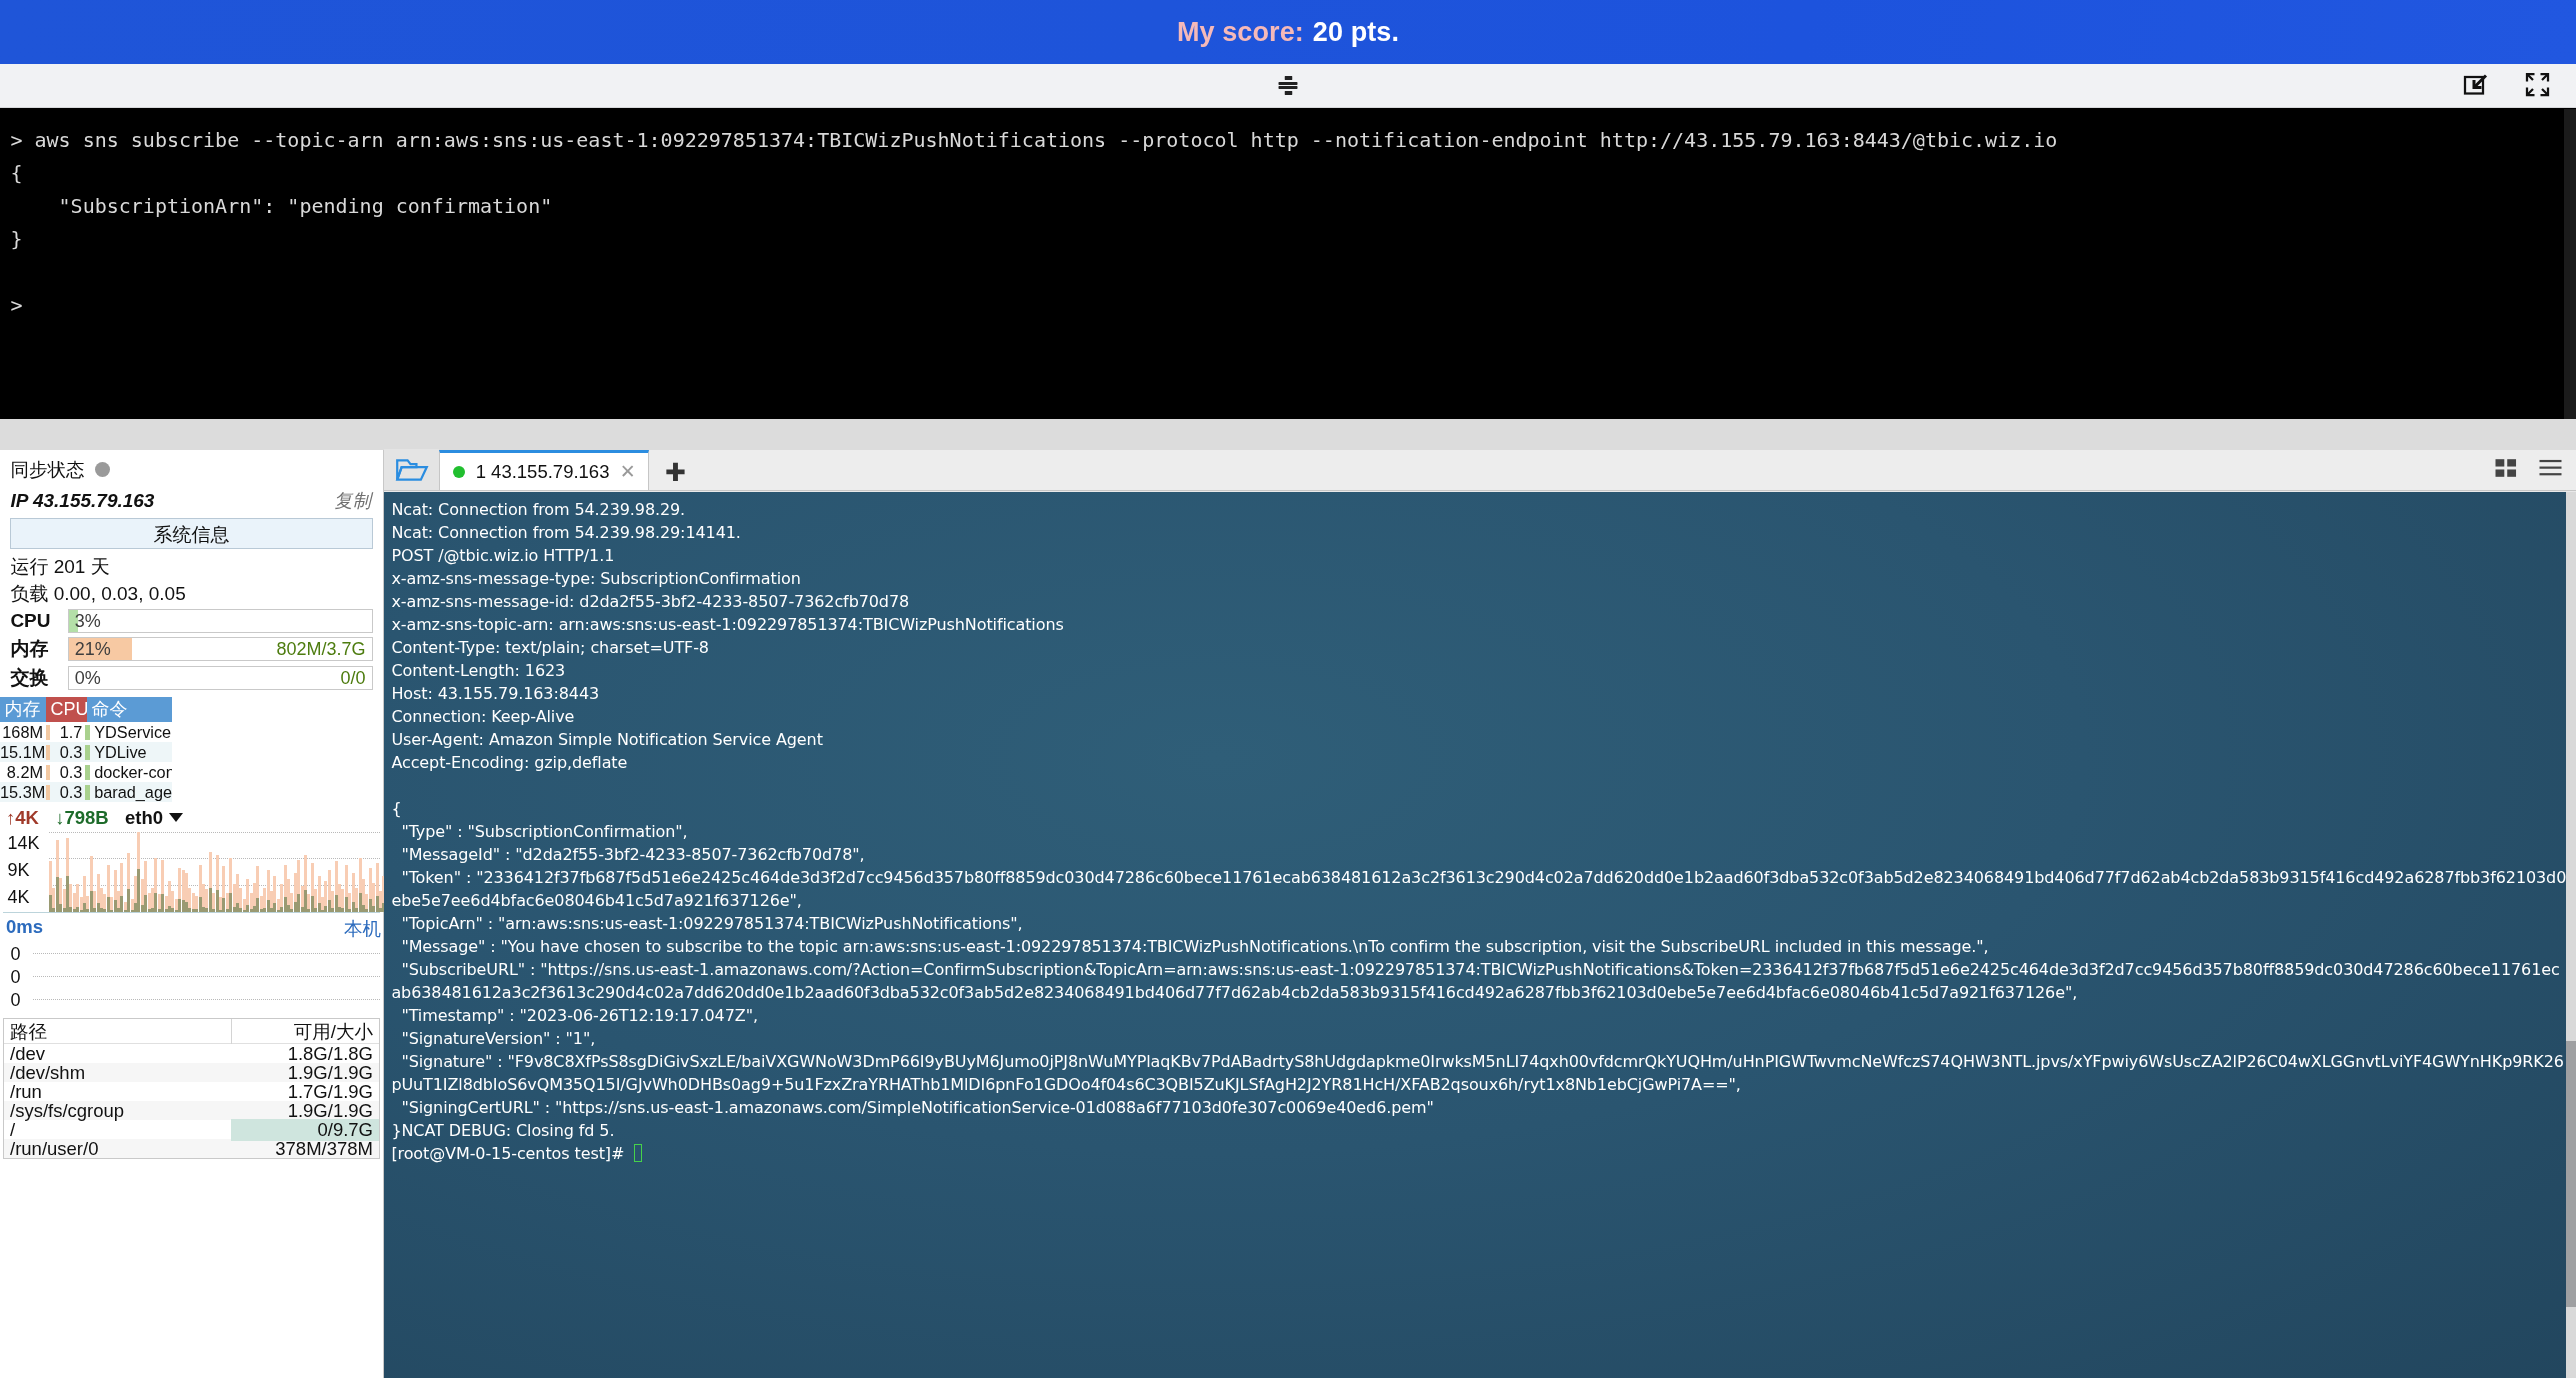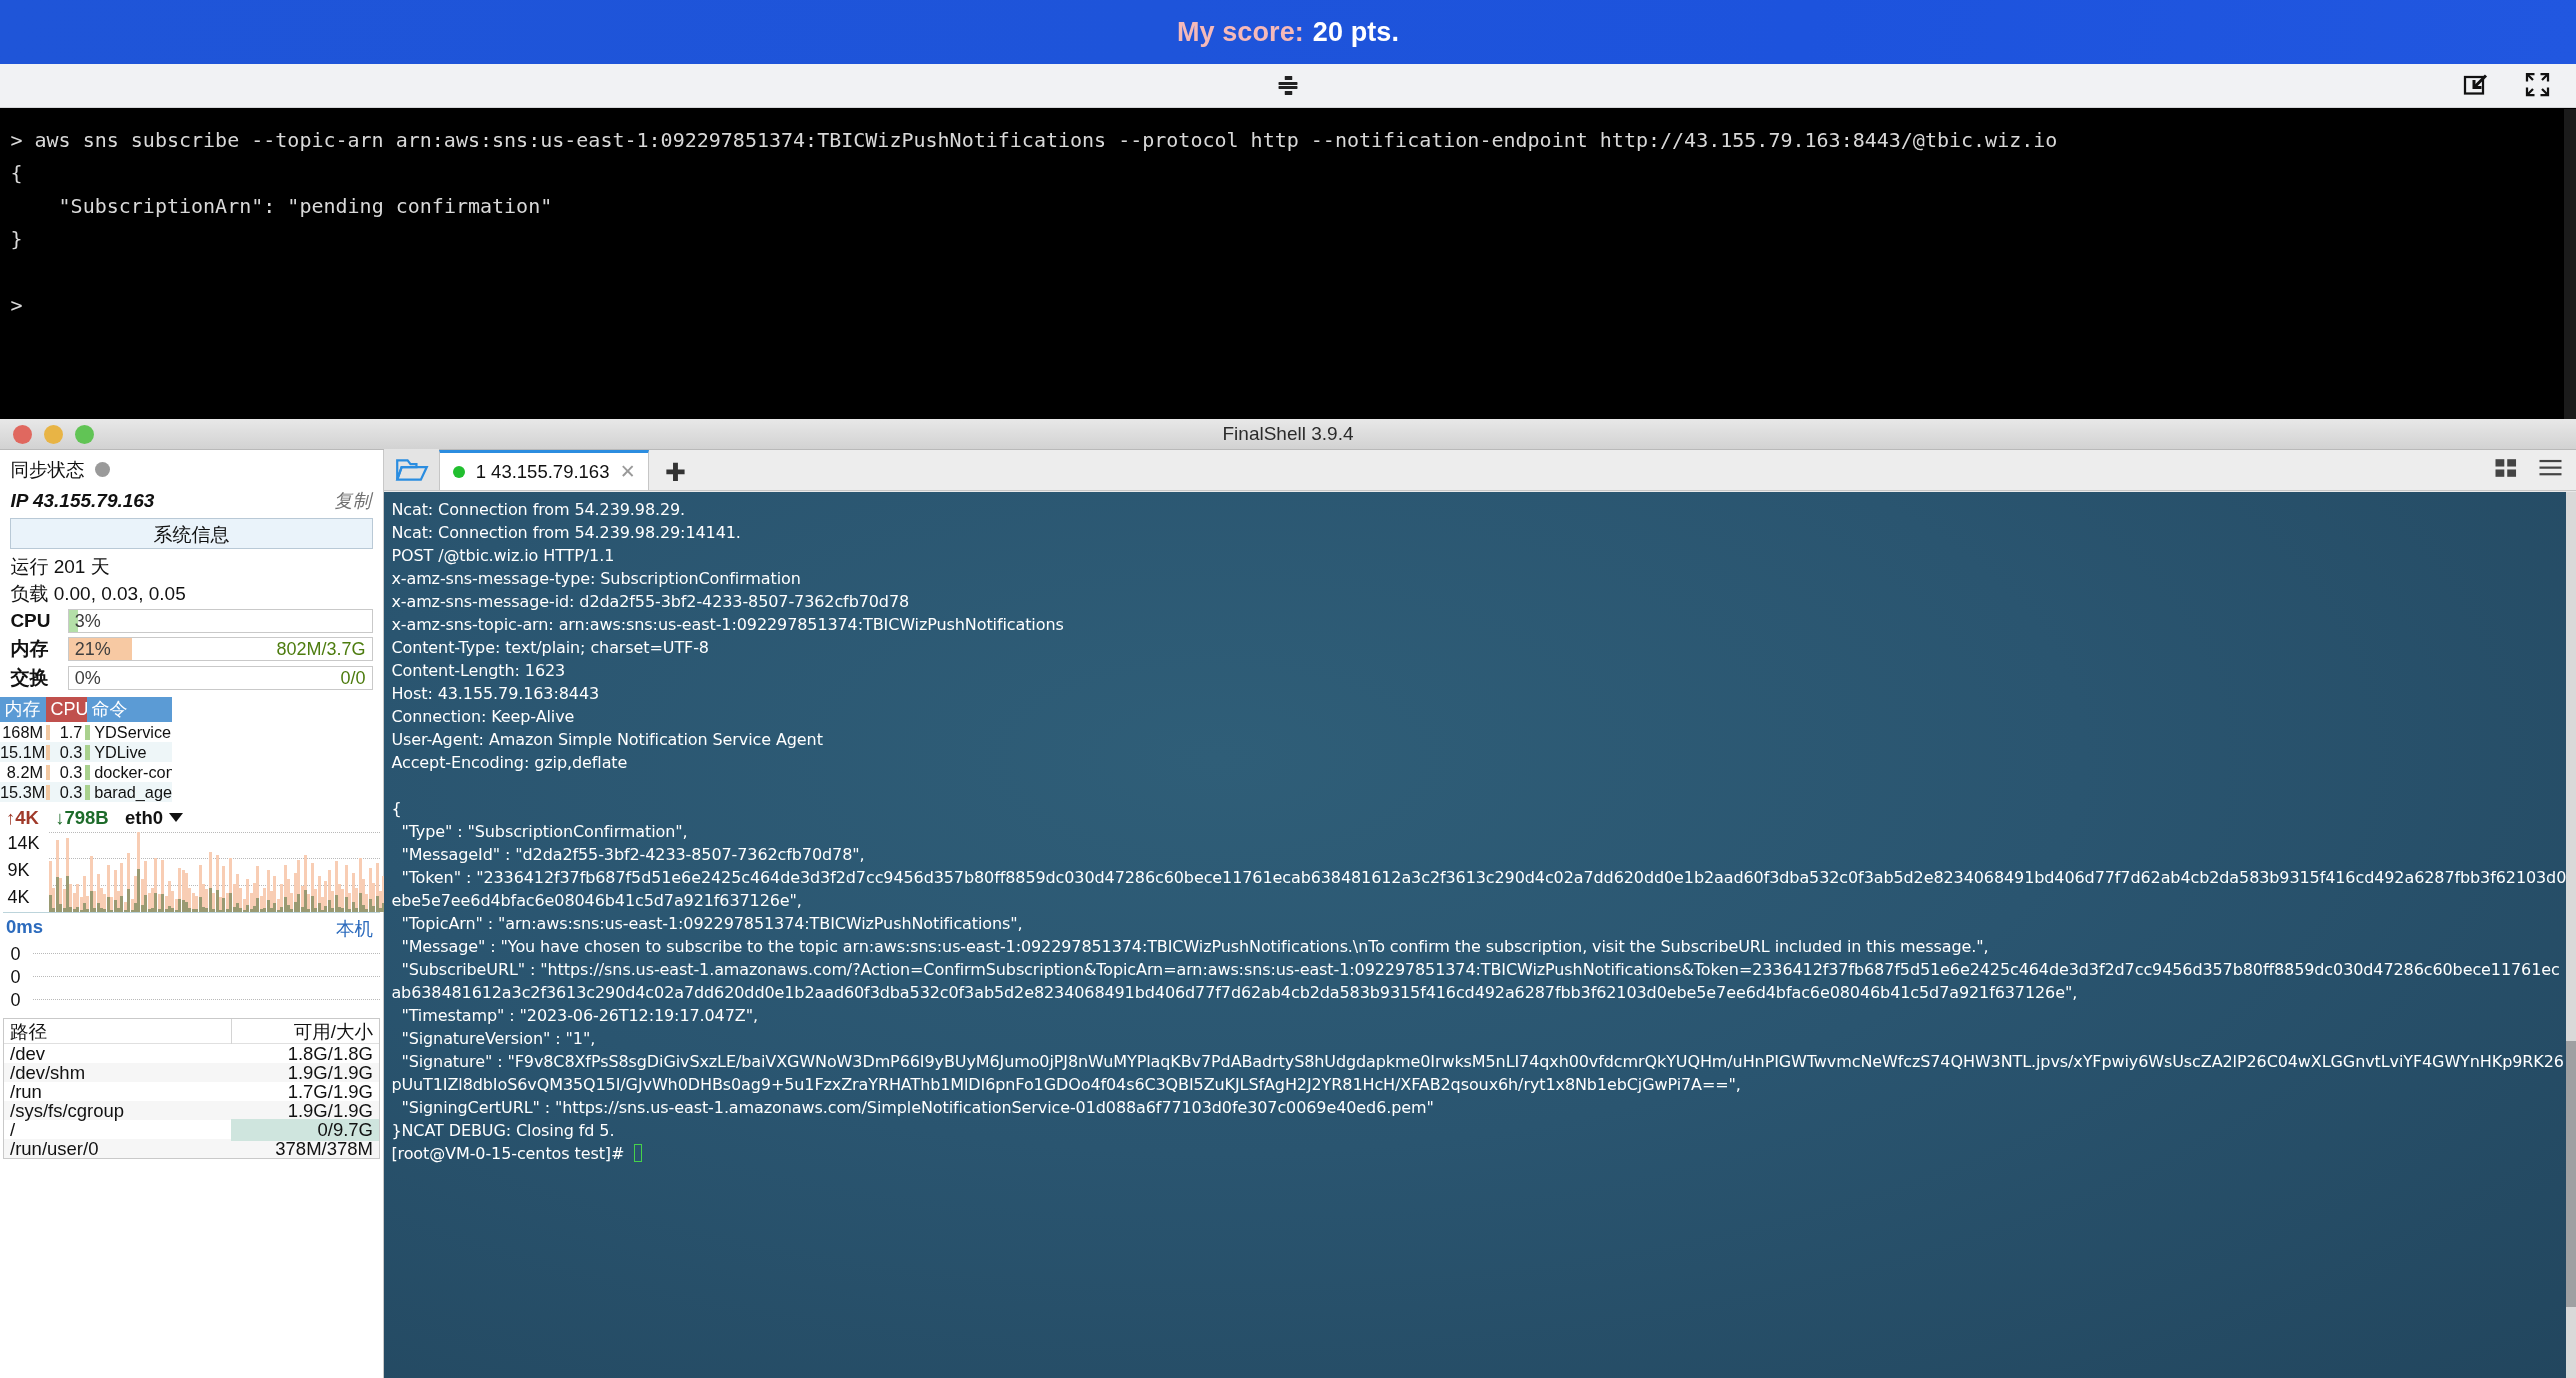--- a/index.html
+++ b/index.html
@@ -147,21 +147,21 @@
   #net-dn { color:#1d6b2a; font-weight:700; }
   #net-if { color:#111; font-weight:600; display:flex; align-items:center; gap:6px; }
   .caret-dn { width:0; height:0; border-left:7.4px solid transparent; border-right:7.4px solid transparent; border-top:9px solid #111; }
   #net-chart { position:relative; height:83px; margin:0 3px 0 3px; border-bottom:1.5px solid #bcd4db; }
   #net-yaxis { position:absolute; left:4.4px; top:0; font-size:18px; line-height:27px; color:#111; }
   #net-bars { position:absolute; left:46px; right:1.5px; bottom:0; top:0; }
   #net-bars .bar { position:absolute; bottom:0; width:3px; background:#f8cdb4; }
   #net-bars .bar i { position:absolute; left:0; right:0; bottom:0; background:#9a9a72; display:block; }
   .gridline { position:absolute; left:46px; right:0; border-top:0.7px dotted #b9b9b9; }
 
-  #lat-head { display:flex; justify-content:space-between; padding:3px 10px 0 6px; font-size:18.5px; }
+  #lat-head { display:flex; justify-content:space-between; padding:3px 2px 0 6px; font-size:18.5px; }
   #lat-ms { color:#2c6bbd; font-weight:700; }
   #lat-host { color:#2c6bbd; }
   #lat-chart { position:relative; height:71px; margin:1.5px 3px 0 3px; }
   #lat-yaxis { position:absolute; left:7.4px; top:0; font-size:18px; line-height:23px; color:#111; }
 
   
   #disk-table { margin:4.4px 3px 0 3px; border:0.7px solid #c9c9c9; background:#fff; }
   #disk-head { display:flex; font-size:18.5px; height:25px; align-items:center; border-bottom:0.7px solid #e0e0e0; }
   #disk-head .p { flex:1; padding-left:6px; }
   #disk-head .s { width:148px; text-align:right; padding-right:6px; border-left:0.7px solid #d4d4d4; }
@@ -253,28 +253,20 @@
 <div id="top-term">&gt; aws sns subscribe --topic-arn arn:aws:sns:us-east-1:092297851374:TBICWizPushNotifications --protocol http --notification-endpoint http://43.155.79.163:8443/@tbic.wiz.io
 {
     "SubscriptionArn": "pending confirmation"
 }
 
 &gt;</div>
 <div id="top-term-scroll"></div>
 
 <div id="fs-window">
 
-  <div id="fs-titlebar">
-    <div id="traffic">
-      <span class="tl red"></span>
-      <span class="tl yellow"></span>
-      <span class="tl green"></span>
-    </div>
-    <div id="fs-title">FinalShell 3.9.4</div>
-  </div>
 
   <div id="sidebar">
 
     <div id="sb-sync">
       <span>同步状态</span>
       <span class="dot"></span>
     </div>
 
     <div id="sb-ip">
       <span class="ip">IP 43.155.79.163</span>

